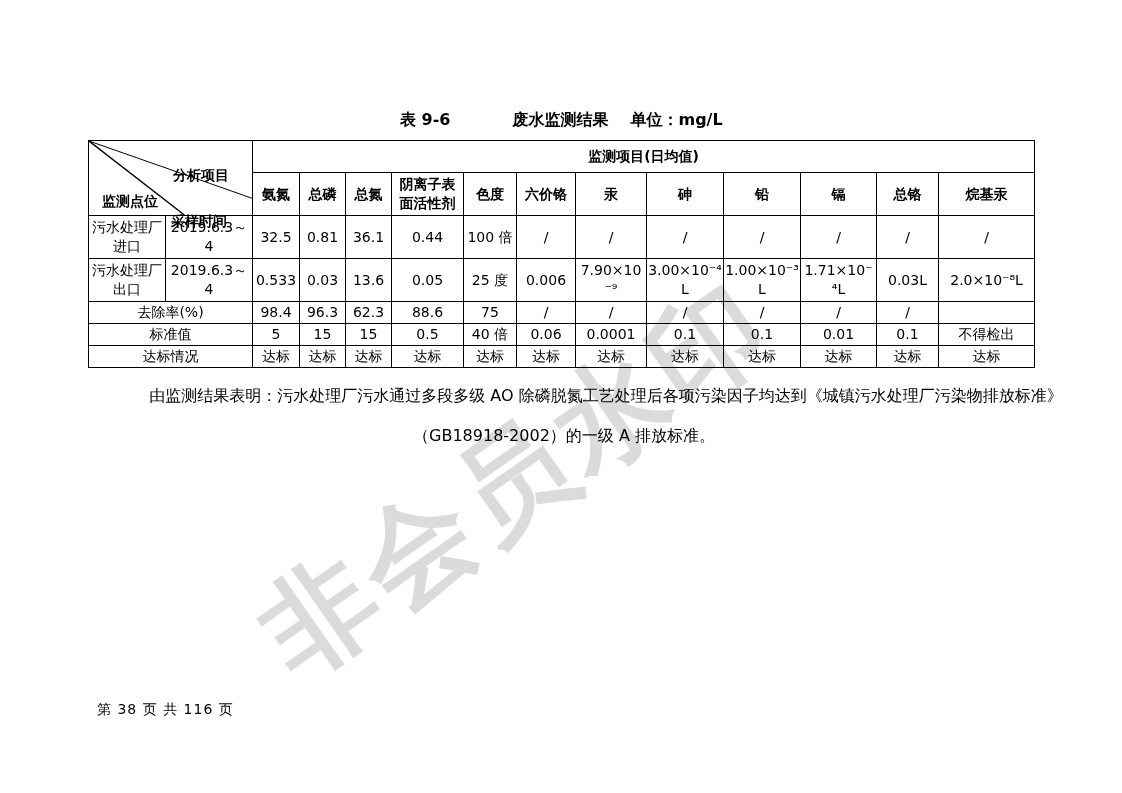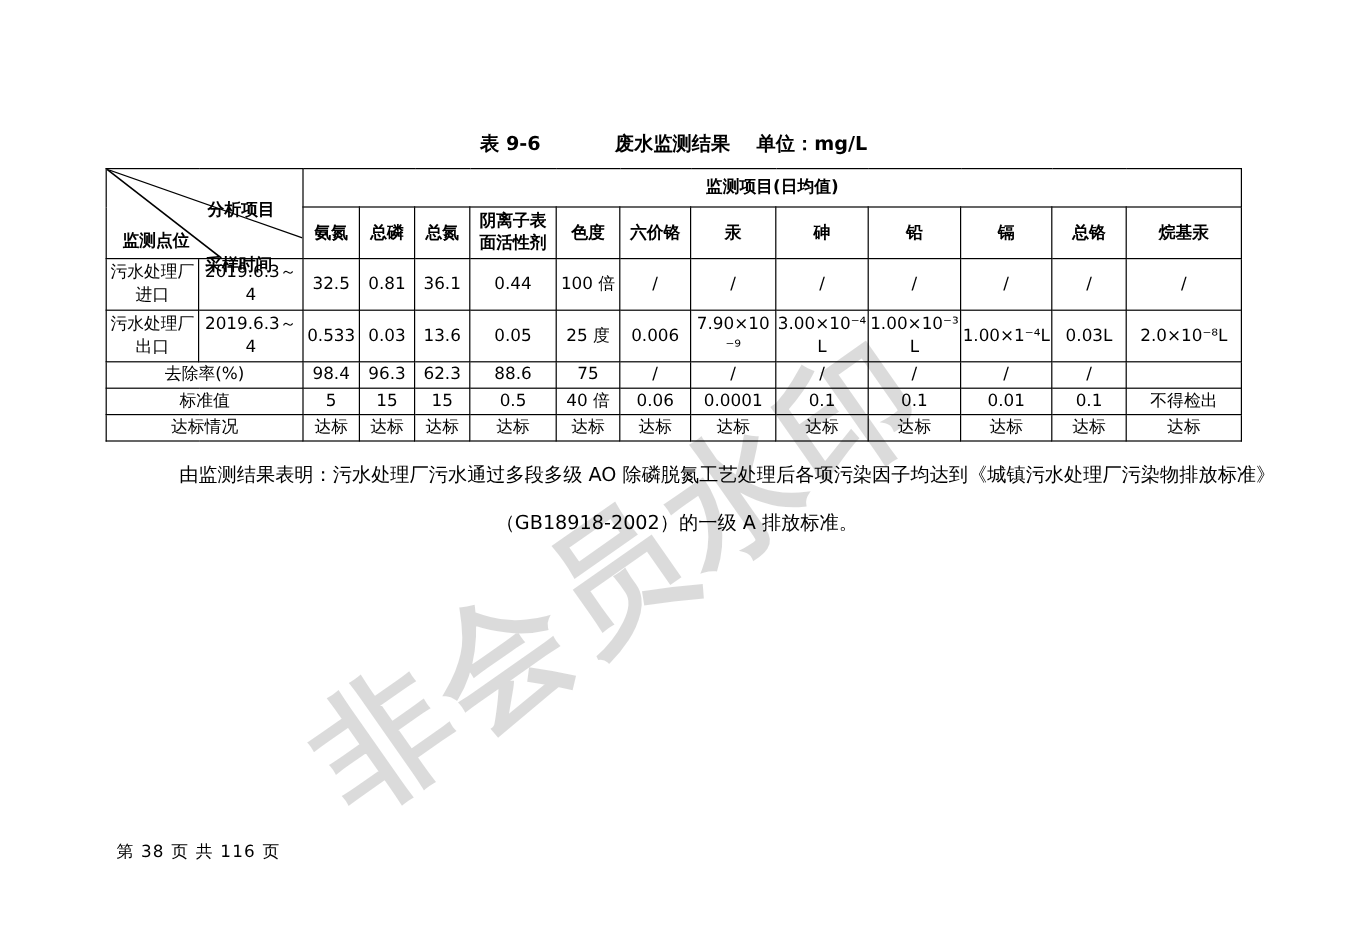--- a/index.html
+++ b/index.html
@@ -124,21 +124,21 @@
     <td>2019.6.3～4</td>
     <td>0.533</td>
     <td>0.03</td>
     <td>13.6</td>
     <td>0.05</td>
     <td>25 度</td>
     <td>0.006</td>
     <td>7.90×10⁻⁹</td>
     <td>3.00×10⁻⁴L</td>
     <td>1.00×10⁻³L</td>
-    <td>1.00×1⁻⁴L</td>
+    <td>1.71×10⁻⁴L</td>
     <td>0.03L</td>
     <td>2.0×10⁻⁸L</td>
   </tr>
   <tr class="srow">
     <td colspan="2">去除率(%)</td>
     <td>98.4</td>
     <td>96.3</td>
     <td>62.3</td>
     <td>88.6</td>
     <td>75</td>

